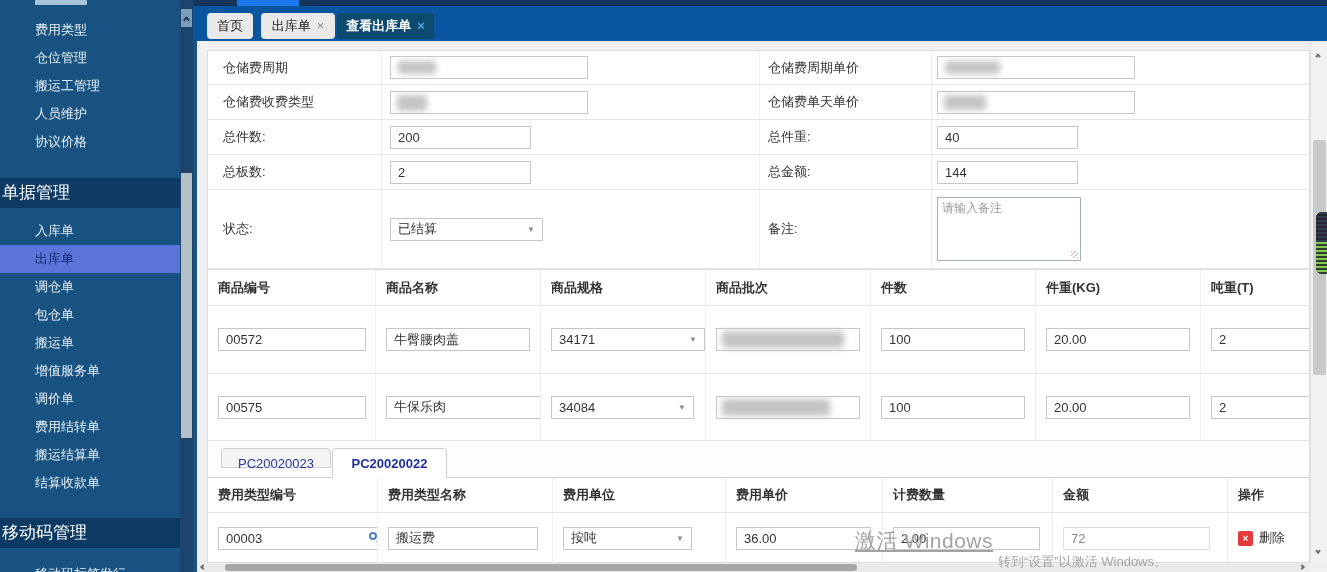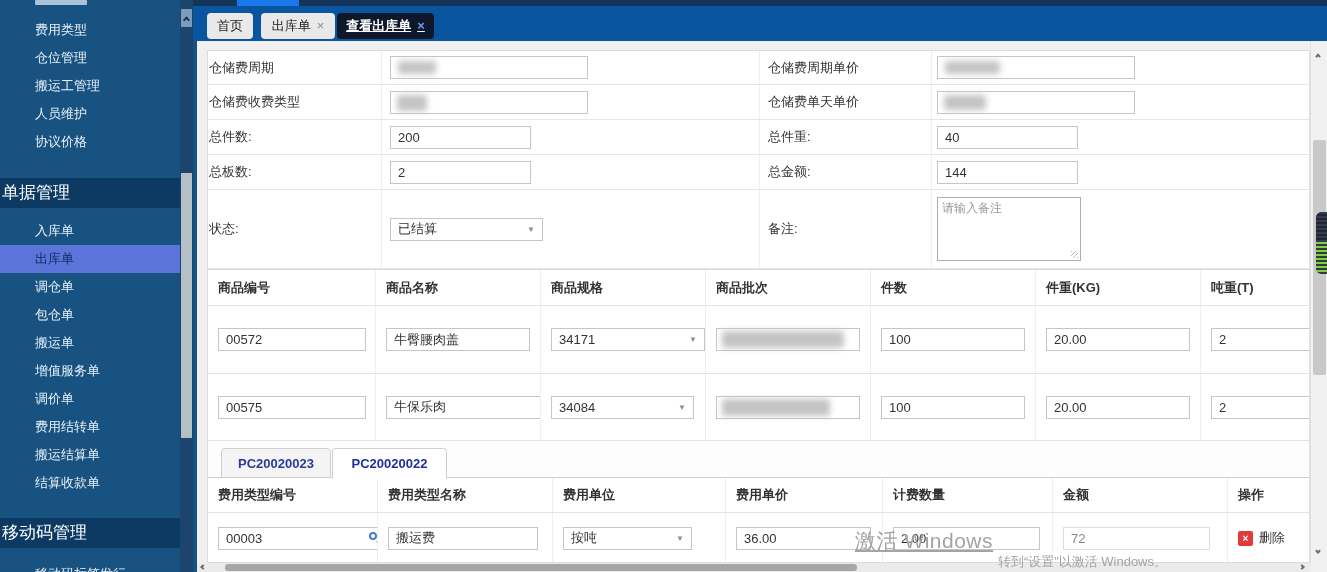--- a/index.html
+++ b/index.html
@@ -23,31 +23,31 @@
   .chev-left { transform:rotate(-45deg); }
   .chev-right { transform:rotate(135deg); }
   .side-scroll-btn .chev { border-color:#17354f; }
 
   
   .topbar { position:absolute; left:193px; top:0; width:1134px; height:41px; background:#0a55a0; z-index:2; }
   .topbar-dark { position:absolute; left:0; top:0; width:1134px; height:6px; background:#143459; }
   .topbar-sliver { position:absolute; left:44px; top:0; width:62px; height:6px; background:#1b78ea; }
   .tab { position:absolute; top:13px; height:26px; line-height:26px; border-radius:4px; background:#e9e9e9; color:#222; text-align:center; cursor:pointer; font-size:13px; }
   .tab .close { margin-left:6px; color:#8a8a8a; font-size:13px; }
-  .tab.active { background:#0f172a; color:#fff; font-weight:bold;text-decoration:underline; }
+  .tab.active { background:#0c4a6e; color:#fff; font-weight:bold; }
   .tab.active .close { color:#5ea0f0; }
 
   
   .content { position:absolute; left:193px; top:41px; width:1134px; height:531px; background:#f0f0f0; }
   .left-strip { position:absolute; left:0; top:0; width:4px; height:531px; background:#175281; }
   .panel { position:absolute; left:14px; top:9px; width:1103px; height:513px; background:#fff; border:1px solid #dcdcdc; overflow:hidden; }
 
   
   .frow { display:flex; border-bottom:1px solid #e6e6e6; }
-  .fl1 { width:173px; padding-left:1px; display:flex; align-items:center; }
+  .fl1 { width:173px; padding-left:15px; display:flex; align-items:center; }
   .ff1 { width:378px; padding-left:8px; display:flex; align-items:center; border-left:1px solid #efefef; }
   .fl2 { width:172px; padding-left:8px; display:flex; align-items:center; border-left:1px solid #efefef; }
   .ff2 { flex:1; padding-left:5px; display:flex; align-items:flex-start; border-left:1px solid #efefef; padding-top:7px; }
 
   .inp { height:23px; border:1px solid #c6c6c6; background:#fff; font-size:13px; color:#333; padding:8px 7px; font-family:"Liberation Sans",sans-serif; }
   .inp-wrap { position:relative; display:inline-block; }
   .blur-patch { position:absolute; background:#c4c4c4; filter:blur(3px); border-radius:2px; }
 
   .ddl { height:23px; border:1px solid #c6c6c6; background:#fff; display:inline-flex; align-items:center; padding-left:7px; position:relative; cursor:pointer; }
   .ddl .arrow { position:absolute; right:7px; font-size:8px; color:#8d8d8d; }
@@ -59,21 +59,21 @@
 
   
   .trow { display:flex; }
   .tcell { padding-left:10px; display:flex; align-items:center; border-right:1px solid #efefef; overflow:hidden; }
   .thead .tcell { font-weight:bold; color:#333; }
   .pt-head { height:37px; border-top:1px solid #d9d9d9; border-bottom:1px solid #e3e3e3; }
   .pt-row { border-bottom:1px solid #e3e3e3; }
   .pc1{width:168px}.pc2{width:165px}.pc3{width:165px}.pc4{width:165px}.pc5{width:165px}.pc6{width:165px}.pc7{flex:1;border-right:none}
 
   .fee-tabs { height:37px; position:relative; background:#fdfdfd; border-bottom:1px solid #d0d0d0; }
-  .ftab { position:absolute; top:7px; height:30px; line-height:30px; text-align:center; background:#f4f4f4; border:1px solid #cfcfcf; border-radius:4px 4px 0 0; color:#293a9b; cursor:pointer; font-size:13px;font-weight:bold; }
+  .ftab { position:absolute; top:7px; height:20px; line-height:30px; text-align:center; background:#f4f4f4; border:1px solid #cfcfcf; border-radius:4px 4px 0 0; color:#293a9b; cursor:pointer; font-size:13px; }
   .ftab.active { background:#fff; border-bottom:1px solid #fff; height:31px; font-weight:bold; color:#1e2f9b; z-index:1; }
   .fee-head { height:35px; border-bottom:1px solid #e3e3e3; }
   .fee-row { height:50px; }
   .fc1{width:170px}.fc2{width:175px}.fc3{width:173px}.fc4{width:157px}.fc5{width:170px}.fc6{width:175px}.fc7{flex:1;border-right:none}
 
   .amount-inp { border-color:#ddd; color:#888; }
 
   
   .search-ico { position:absolute; right:8px; top:4px; width:14px; height:14px; cursor:pointer; }
   .search-ico .lens { position:absolute; left:1px; top:1px; width:8px; height:8px; border:2px solid #4b7fc0; border-radius:50%; }

